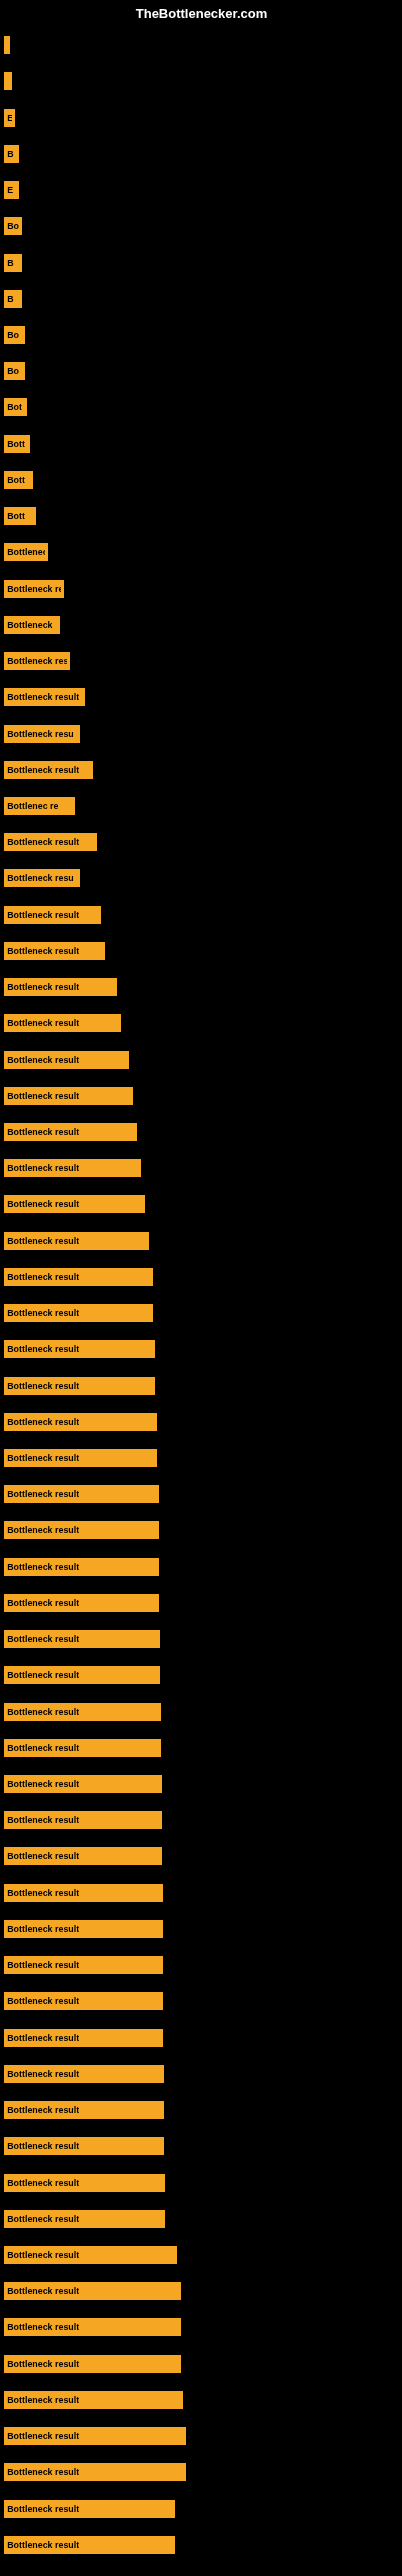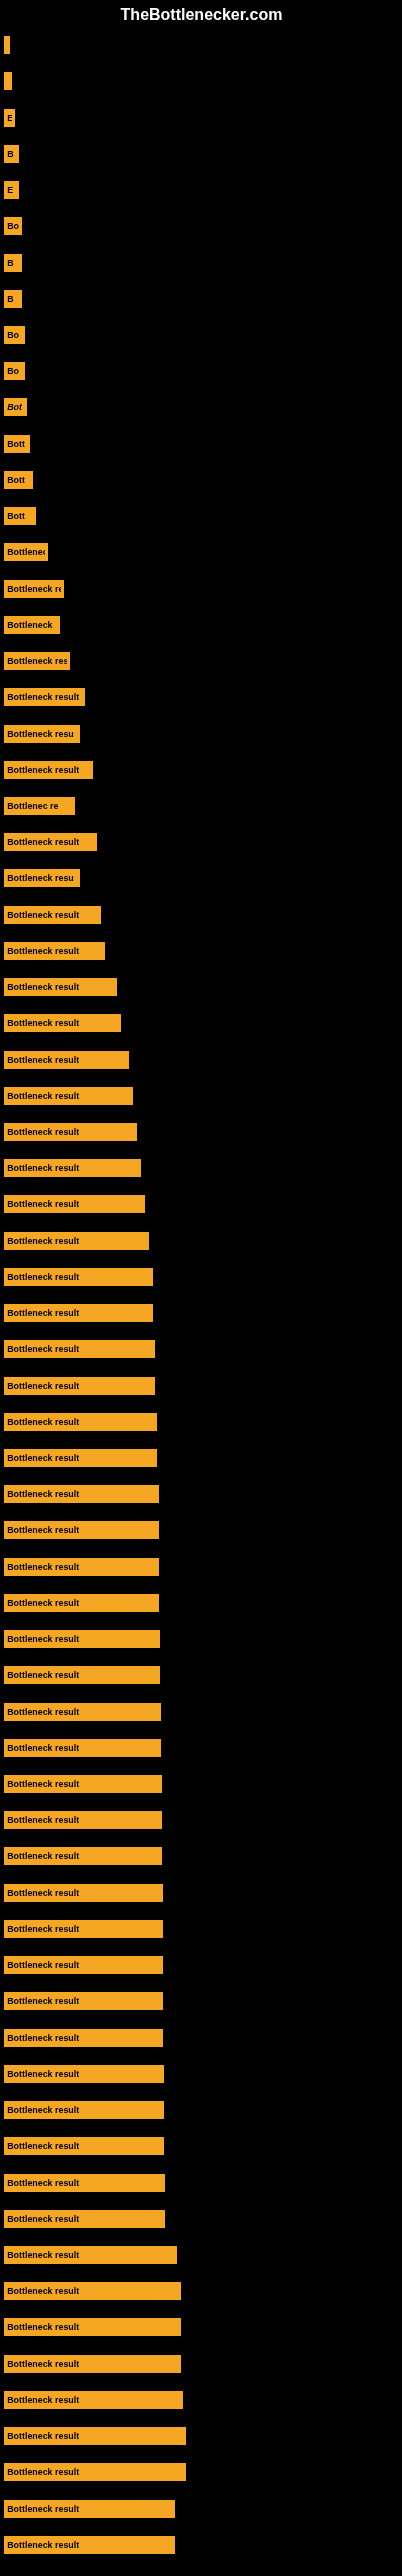--- a/index.html
+++ b/index.html
@@ -11,21 +11,21 @@
       position: relative;
       overflow-x: hidden;
     }
 
     .site-title {
       position: absolute;
       top: 6.4px;
       left: 50%;
       transform: translateX(-50%);
       color: #fff;
-      font-size: 16px;
+      font-size: 13px;
       font-weight: bold;
       white-space: nowrap;
     }
 
     .bar-container {
       position: absolute;
       left: 0;
       display: flex;
       align-items: center;
     }
@@ -95,21 +95,21 @@
     <div class="bar-container" style="top: 326px; left: 4px;">
       <div class="bar" style="width: 21px;">
         <span class="bar-label">Bo</span>
       </div>
     </div>
     <div class="bar-container" style="top: 362px; left: 4px;">
       <div class="bar" style="width: 21px;">
         <span class="bar-label">Bo</span>
       </div>
     </div>
-    <div class="bar-container" style="top: 398px; left: 4px; font-style: italic;">
+    <div class="bar-container" style="top: 398px; left: 4px;">
       <div class="bar" style="width: 22.5px;">
         <span class="bar-label">Bot</span>
       </div>
     </div>
     <div class="bar-container" style="top: 435px; left: 4px;">
       <div class="bar" style="width: 26px;">
         <span class="bar-label">Bott</span>
       </div>
     </div>
     <div class="bar-container" style="top: 471px; left: 4px;">

